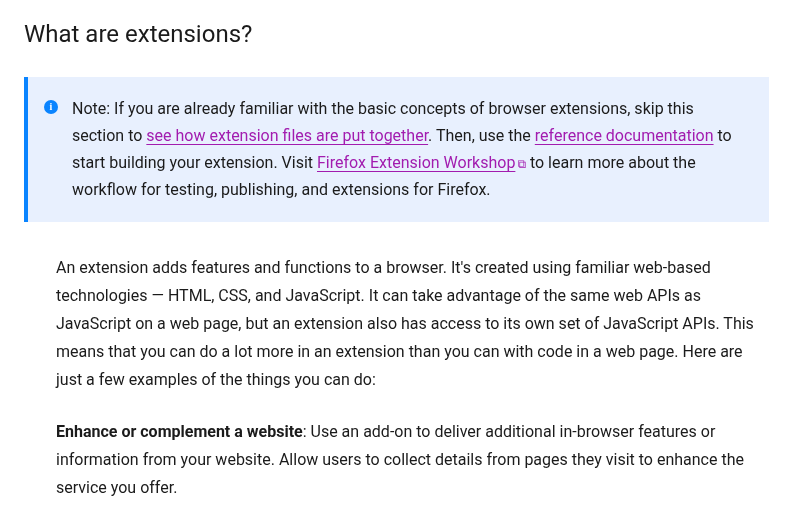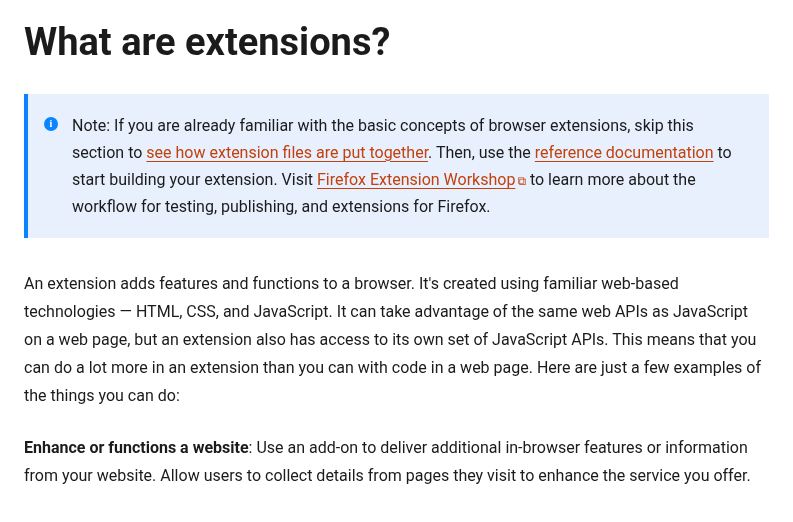--- a/index.html
+++ b/index.html
@@ -9,22 +9,22 @@
     }
     body {
       font-family: -apple-system, BlinkMacSystemFont, "Segoe UI", Roboto, Helvetica, Arial, sans-serif;
       color: #1b1b1b;
       padding: 20px 24px;
       line-height: 1.6;
       font-size: 16px;
       width: 793px;
     }
     h1 {
-      font-size: 38px;
-      font-weight: 700;
+      font-size: 24px;
+      font-weight: 400;
       margin-bottom: 28px;
       line-height: 1.2;
     }
     .note-box {
       background-color: #e8f0fe;
       border-left: 4px solid #0a84ff;
       padding: 18px 20px 18px 16px;
       margin-bottom: 32px;
       display: flex;
       align-items: flex-start;
@@ -51,45 +51,46 @@
       line-height: 1.7;
     }
     .note-label {
       font-weight: 400;
     }
     .link {
       text-decoration: underline;
       text-decoration-thickness: 1px;
       text-underline-offset: 3px;
       cursor: pointer;
-      color: #c2410c;
+      color: #a21caf;
     }
     .ext-icon {
       display: inline-block;
       font-size: 12px;
       margin-left: 2px;
       vertical-align: baseline;
     }
     .paragraph {
       margin-bottom: 24px;
       line-height: 1.75;
+      margin-left: 32px;
     }
     .bold {
       font-weight: 700;
     }
   </style>
 </head>
 <body>
 
 <h1>What are extensions?</h1>
 
 <div class="note-box">
   <div class="info-icon">i</div>
   <div class="note-content">
     <span class="note-label">Note:</span><span> If you are already familiar with the basic concepts of browser extensions, skip this section to </span><span class="link">see how extension files are put together</span><span>. Then, use the </span><span class="link">reference documentation</span><span> to start building your extension. Visit </span><span class="link"><span>Firefox Extension Workshop</span><span class="ext-icon">⧉</span></span><span> to learn more about the workflow for testing, publishing, and extensions for Firefox.</span>
   </div>
 </div>
 
 <p class="paragraph">An extension adds features and functions to a browser. It's created using familiar web-based technologies — HTML, CSS, and JavaScript. It can take advantage of the same web APIs as JavaScript on a web page, but an extension also has access to its own set of JavaScript APIs. This means that you can do a lot more in an extension than you can with code in a web page. Here are just a few examples of the things you can do:</p>
 
 <p class="paragraph">
-  <span class="bold">Enhance or functions a website</span><span>: Use an add-on to deliver additional in-browser features or information from your website. Allow users to collect details from pages they visit to enhance the service you offer.</span>
+  <span class="bold">Enhance or complement a website</span><span>: Use an add-on to deliver additional in-browser features or information from your website. Allow users to collect details from pages they visit to enhance the service you offer.</span>
 </p>
 
 </body></html>

